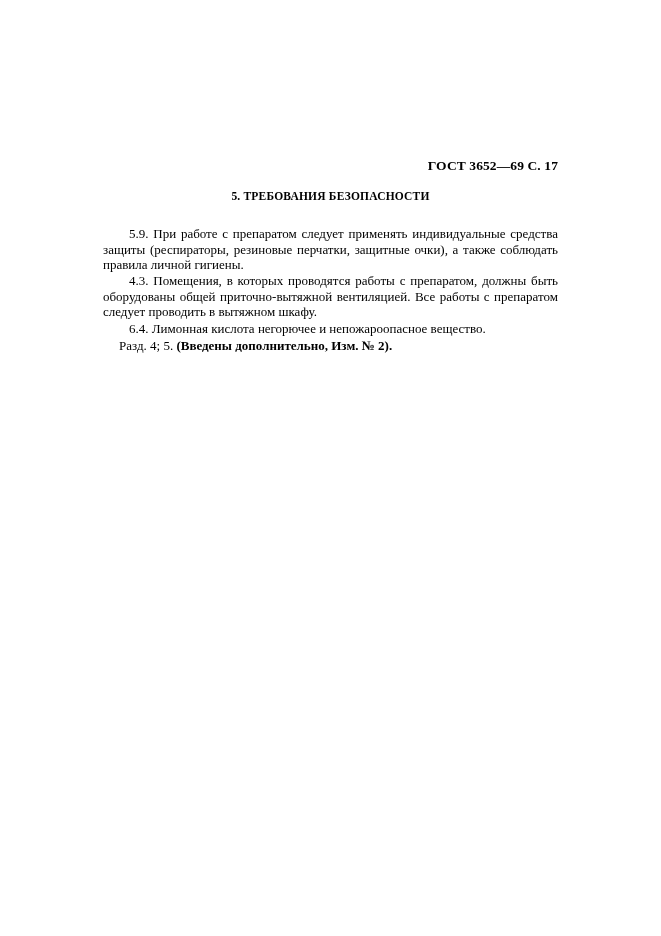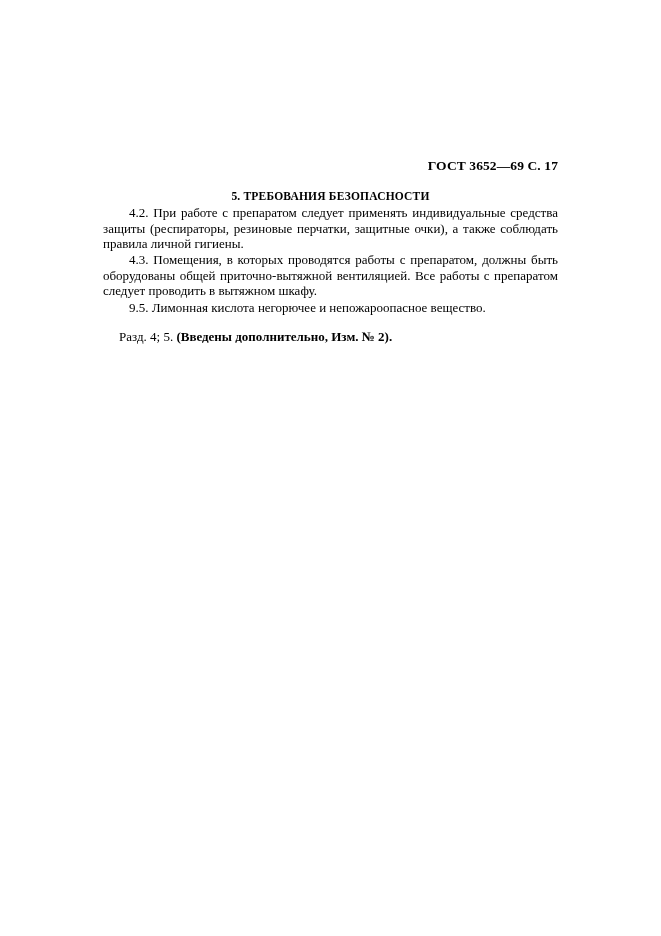--- a/index.html
+++ b/index.html
@@ -27,54 +27,54 @@
     font-weight: bold;
     font-size: 13.5px;
     letter-spacing: 0.1px;
     margin-bottom: 16px;
   }
   .section-title {
     text-align: center;
     font-weight: bold;
     font-size: 11.5px;
     letter-spacing: 0.2px;
-    margin-bottom: 3px;
+    margin-bottom: 24px;
   }
   p.para {
     margin: 0 0 0.5px 0;
     font-size: 13px;
     line-height: 15.6px;
     text-align: justify;
     text-indent: 26px;
     hyphens: manual;
   }
   p.para.nojust {
     text-align: left;
   }
   p.last {
-    margin-top: 14px;
+    margin-top: 2px;
     text-indent: 16px;
   }
   .b {
     font-weight: bold;
   }
 </style>
 </head>
 <body>
 
 <div class="page">
   <div class="content">
 
     <div class="header-line">ГОСТ 3652—69 С. 17</div>
 
     <div class="section-title">5. ТРЕБОВАНИЯ БЕЗОПАСНОСТИ</div>
 
 
-    <p class="para">4.2. При работе с препаратом следует применять индивидуальные средства защиты (респираторы, резиновые перчатки, защитные очки), а также соблюдать правила личной гигиены.</p>
+    <p class="para">5.9. При работе с препаратом следует применять индивидуальные средства защиты (респираторы, резиновые перчатки, защитные очки), а также соблюдать правила личной гигиены.</p>
 
     <p class="para">4.3. Помещения, в которых проводятся работы с препаратом, должны быть оборудованы общей приточно-вытяжной вентиляцией. Все работы с препаратом следует проводить в вытяжном шкафу.</p>
 
-    <p class="para nojust">9.5. Лимонная кислота негорючее и непожароопасное вещество.</p>
+    <p class="para nojust">6.4. Лимонная кислота негорючее и непожароопасное вещество.</p>
 
     <p class="para last nojust"><span>Разд. 4; 5. </span><span class="b">(Введены дополнительно, Изм. № 2).</span></p>
 
   </div>
 </div>
 
 </body></html>

